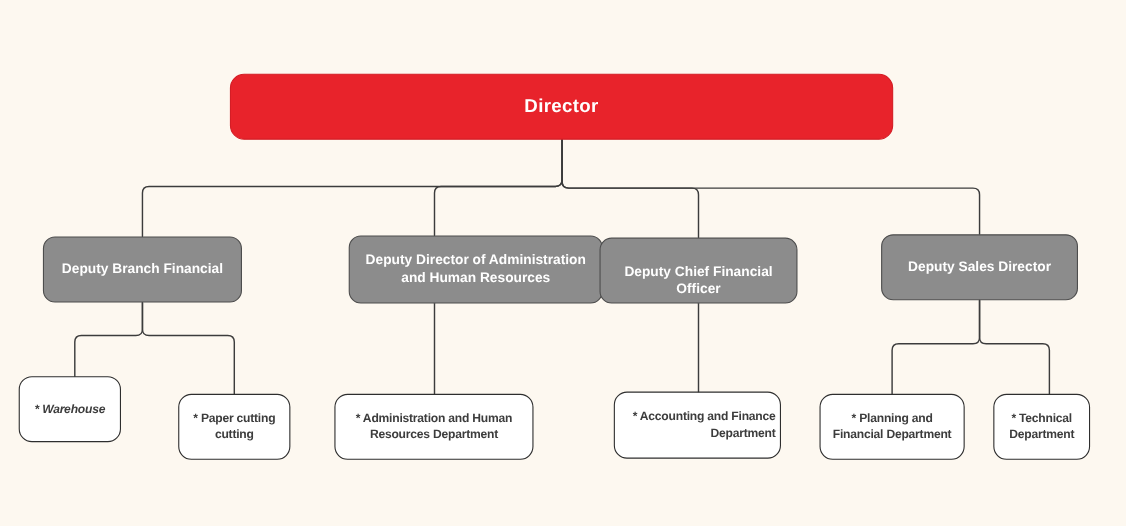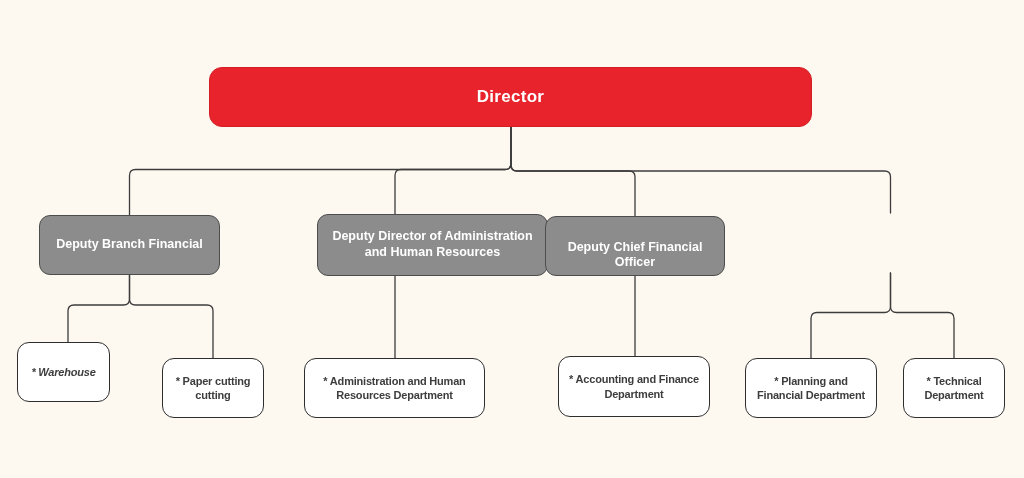--- a/index.html
+++ b/index.html
@@ -88,38 +88,41 @@
   </div>
 
   <div class="node node-l2" style="left:297px; top:214px; width:231px; height:62px;margin-left:20px;">
     <span>Deputy Director of Administration and Human Resources</span>
   </div>
 
   <div class="node node-l2" style="left:545px; top:216px; width:180px; height:60px;align-items:flex-end;">
     <span>Deputy Chief Financial Officer</span>
   </div>
 
+  <div class="node node-l2" style="left:801px; top:213px; width:179px; height:60px;">
+    <span>Deputy Sales Director</span>
+  </div>
 
   <div class="node node-l3" style="left:17px; top:342px; width:93px; height:60px;font-style:italic;">
     <span>* Warehouse</span>
   </div>
 
   <div class="node node-l3" style="left:162px; top:358px; width:102px; height:60px;">
     <span>* Paper cutting cutting</span>
   </div>
 
   <div class="node node-l3" style="left:304px; top:358px; width:181px; height:60px;">
     <span>* Administration and Human Resources Department</span>
   </div>
 
-  <div class="node node-l3" style="left:558px; top:356px; width:152px; height:61px;">
+  <div class="node node-l3" style="left:558px; top:356px; width:152px; height:61px;text-align:right;">
     <span>* Accounting and Finance Department</span>
   </div>
 
   <div class="node node-l3" style="left:745px; top:358px; width:132px; height:60px;">
     <span>* Planning and Financial Department</span>
   </div>
 
-  <div class="node node-l3" style="left:903px; top:358px; width:102px; height:60px;">
+  <div class="node node-l3" style="left:903px; top:358px; width:88px; height:60px;">
     <span>* Technical Department</span>
   </div>
 
 </div>
 
 </body></html>

